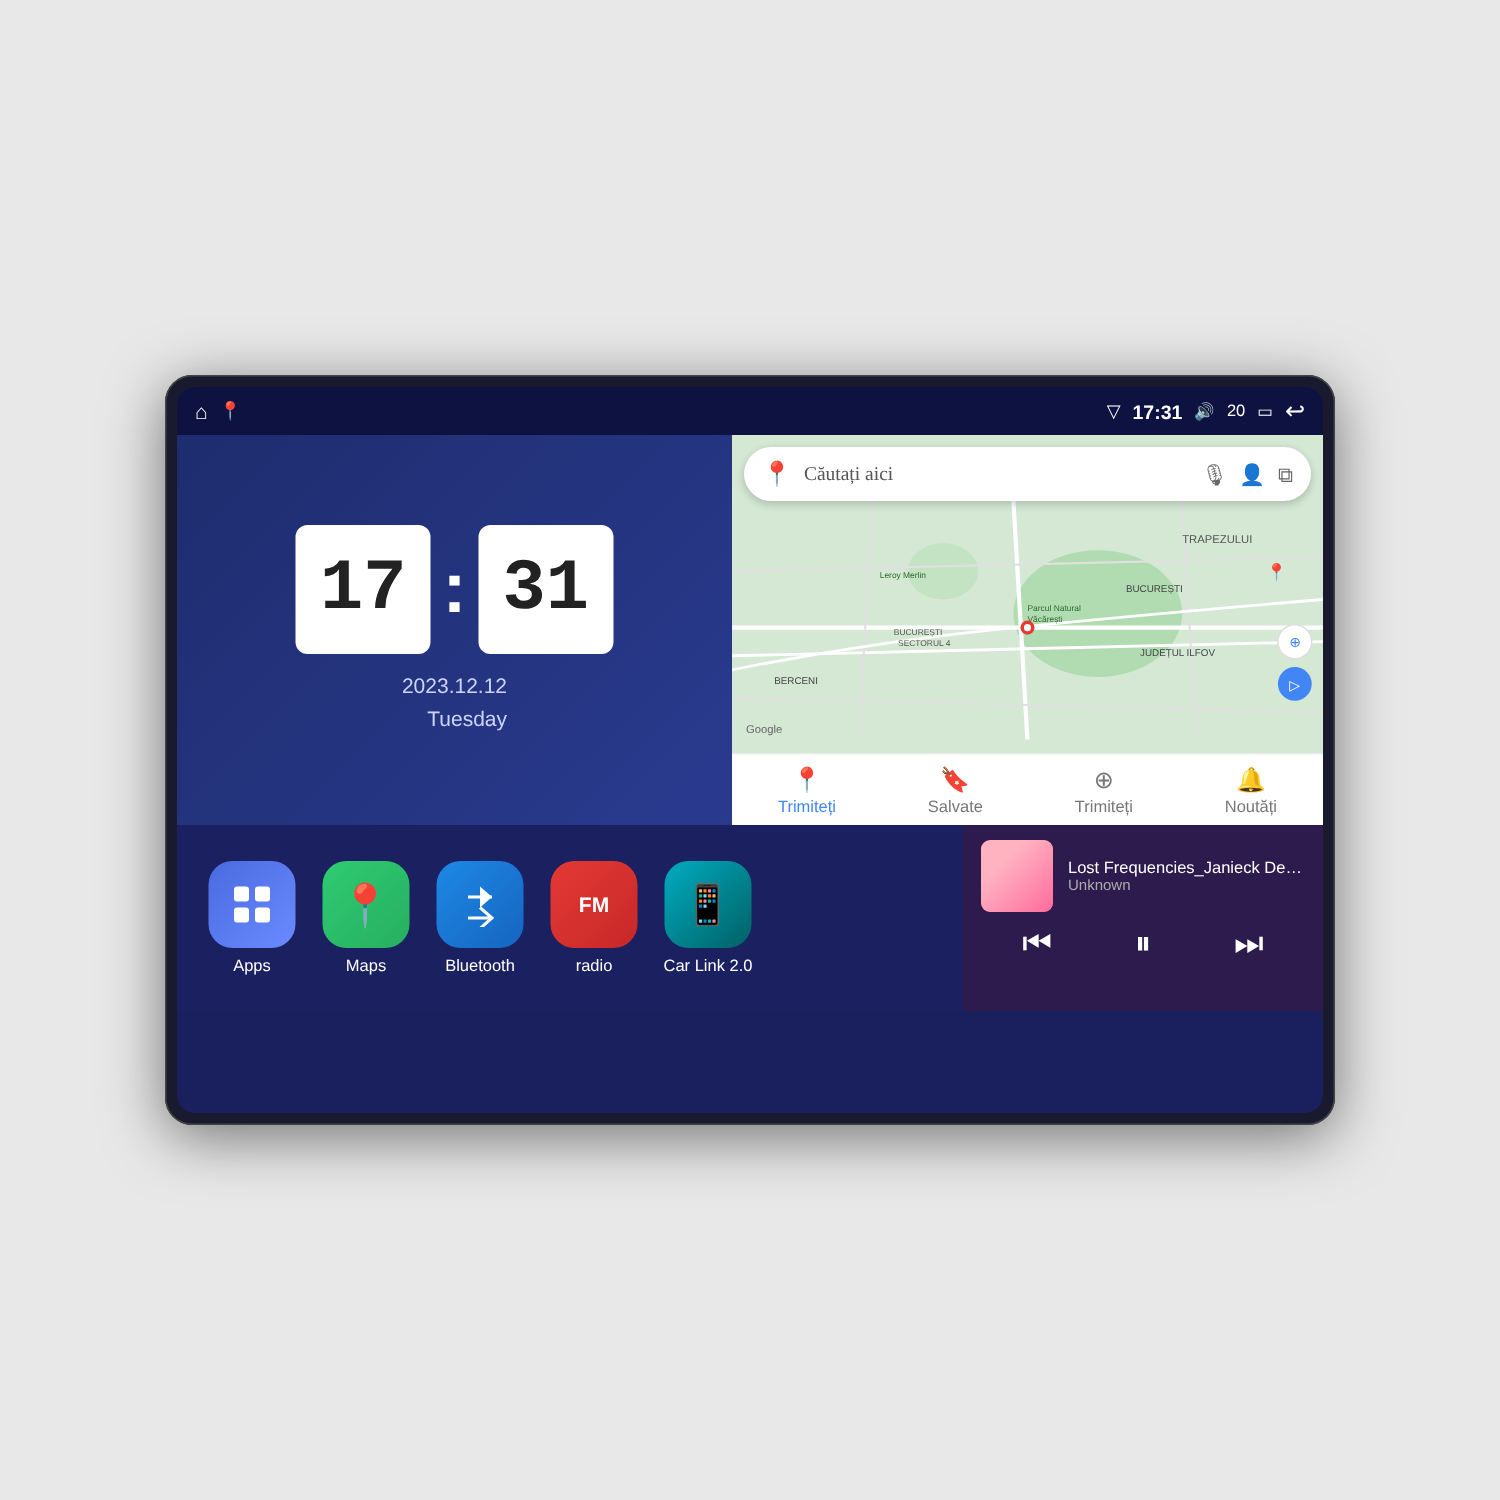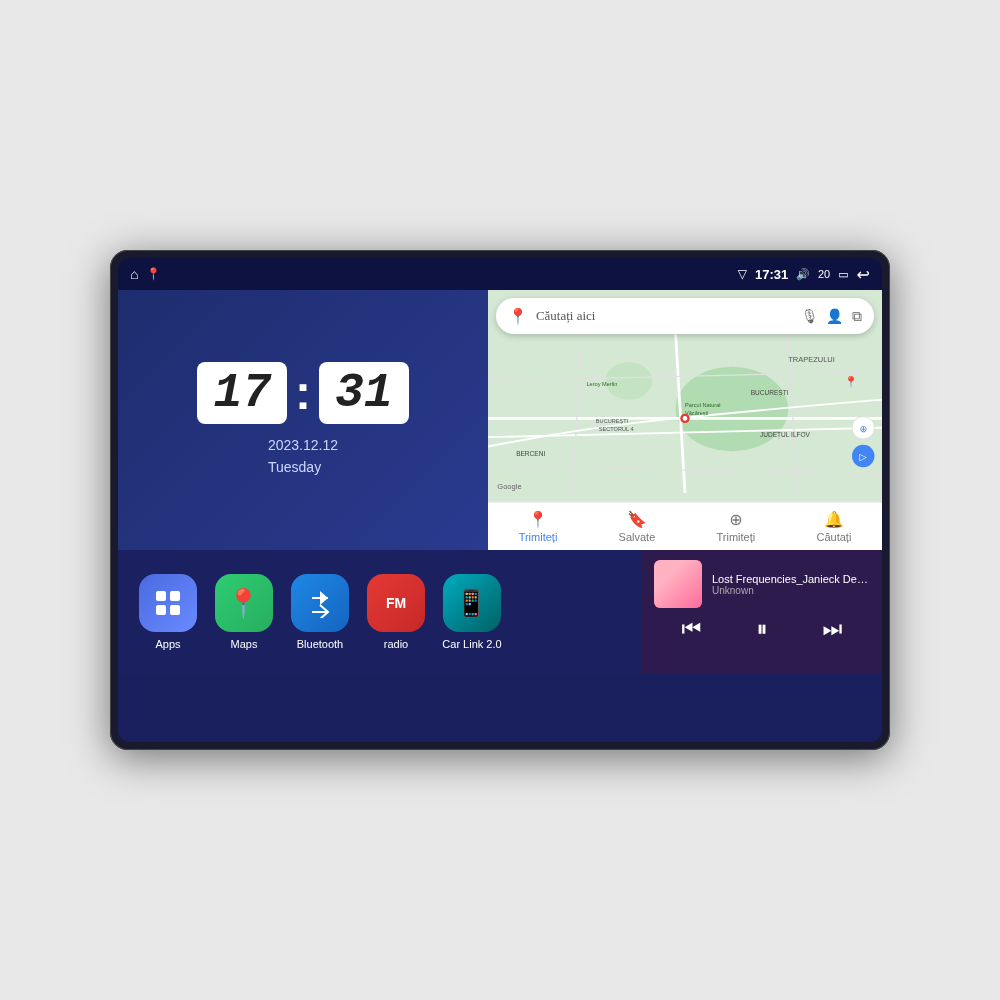--- a/index.html
+++ b/index.html
@@ -72,38 +72,37 @@
       padding: 16px;
     }
     .clock-display {
       display: flex;
       gap: 8px;
       align-items: center;
     }
     .clock-digit-block {
       background: #fff;
       border-radius: 8px;
-      padding: 4px 16px;
+      padding: 16px 16px;
       font-size: 48px;
       font-weight: bold;
       color: #222;
       min-width: 80px;
       text-align: center;
       font-family: 'Courier New', monospace;
-      font-style: italic;
     }
     .clock-colon {
       font-size: 48px;
       color: #fff;
       font-weight: bold;
     }
     .clock-date {
       color: #cdd5ff;
       font-size: 14px;
-      text-align: left;
+      text-align: right;
       line-height: 1.6;
     }
     
     .map-widget {
       flex: 1;
       background: #e8f0e8;
       position: relative;
       overflow: hidden;
     }
     .map-bg {
@@ -334,21 +333,21 @@
               <div class="map-nav-item" style="color:#777;">
                 <span class="map-nav-icon">🔖</span>
                 <span>Salvate</span>
               </div>
               <div class="map-nav-item" style="color:#777;">
                 <span class="map-nav-icon">⊕</span>
                 <span>Trimiteți</span>
               </div>
               <div class="map-nav-item" style="color:#777;">
                 <span class="map-nav-icon">🔔</span>
-                <span>Căutați</span>
+                <span>Noutăți</span>
               </div>
             </div>
           </div>
         </div>
       </div>
 
       <div class="bottom-section">
 
         <div class="apps-area">
           <div class="app-icon-item">

